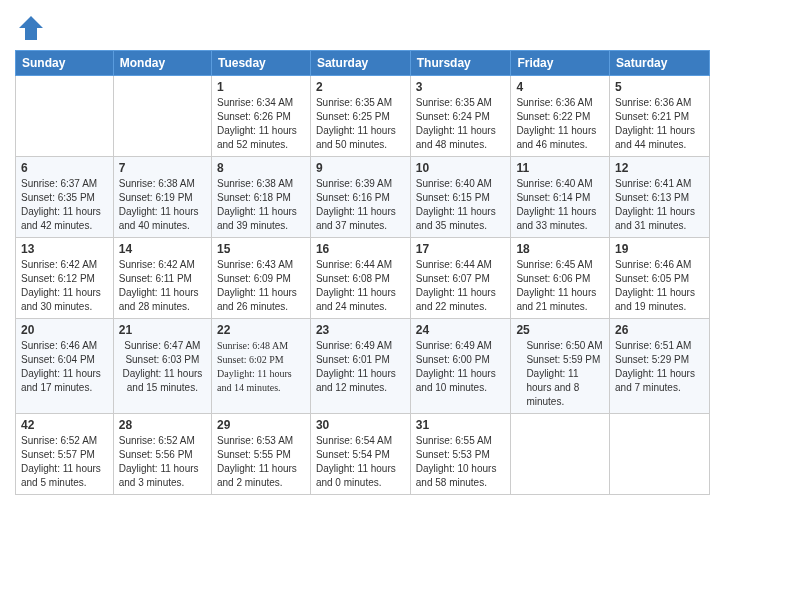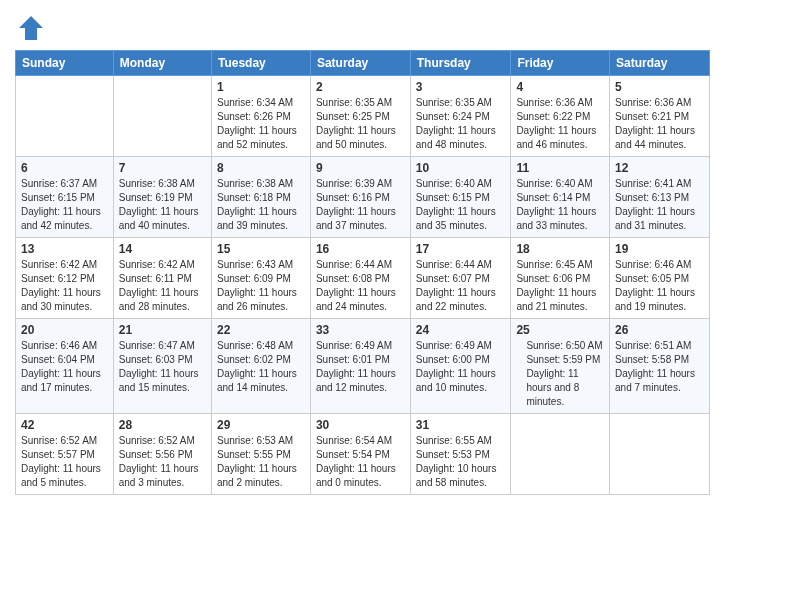--- a/index.html
+++ b/index.html
@@ -159,21 +159,21 @@
             <span class="day-num">5</span>
             <div class="day-detail" style="white-space: pre-line;">Sunrise: 6:36 AM
 Sunset: 6:21 PM
 Daylight: 11 hours and 44 minutes.</div>
           </td>
         </tr>
         <tr>
           <td>
             <span class="day-num">6</span>
             <div class="day-detail" style="white-space: pre-line;">Sunrise: 6:37 AM
-Sunset: 6:15 PM
+Sunset: 6:35 PM
 Daylight: 11 hours and 42 minutes.</div>
           </td>
           <td>
             <span class="day-num">7</span>
             <div class="day-detail" style="white-space: pre-line;">Sunrise: 6:38 AM
 Sunset: 6:19 PM
 Daylight: 11 hours and 40 minutes.</div>
           </td>
           <td>
             <span class="day-num">8</span>
@@ -252,52 +252,52 @@
         </tr>
         <tr>
           <td>
             <span class="day-num">20</span>
             <div class="day-detail" style="white-space: pre-line;">Sunrise: 6:46 AM
 Sunset: 6:04 PM
 Daylight: 11 hours and 17 minutes.</div>
           </td>
           <td>
             <span class="day-num">21</span>
-            <div class="day-detail" style="white-space: pre-line;">Sunrise: 6:47 AM
+            <div class="day-detail" style="white-space: pre-line; text-align: center;">Sunrise: 6:47 AM
 Sunset: 6:03 PM
 Daylight: 11 hours and 15 minutes.</div>
           </td>
           <td>
             <span class="day-num">22</span>
-            <div class="day-detail" style="white-space: pre-line;">Sunrise: 6:48 AM
+            <div class="day-detail" style="white-space: pre-line; font-family: Liberation Serif, serif;">Sunrise: 6:48 AM
 Sunset: 6:02 PM
 Daylight: 11 hours and 14 minutes.</div>
           </td>
           <td>
-            <span class="day-num">33</span>
+            <span class="day-num">23</span>
             <div class="day-detail" style="white-space: pre-line;">Sunrise: 6:49 AM
 Sunset: 6:01 PM
 Daylight: 11 hours and 12 minutes.</div>
           </td>
           <td>
             <span class="day-num">24</span>
             <div class="day-detail" style="white-space: pre-line;">Sunrise: 6:49 AM
 Sunset: 6:00 PM
 Daylight: 11 hours and 10 minutes.</div>
           </td>
           <td>
             <span class="day-num">25</span>
             <div class="day-detail" style="white-space: pre-line; margin-left: 10px;">Sunrise: 6:50 AM
 Sunset: 5:59 PM
 Daylight: 11 hours and 8 minutes.</div>
           </td>
           <td>
             <span class="day-num">26</span>
             <div class="day-detail" style="white-space: pre-line;">Sunrise: 6:51 AM
-Sunset: 5:58 PM
+Sunset: 5:29 PM
 Daylight: 11 hours and 7 minutes.</div>
           </td>
         </tr>
         <tr>
           <td>
             <span class="day-num">42</span>
             <div class="day-detail" style="white-space: pre-line;">Sunrise: 6:52 AM
 Sunset: 5:57 PM
 Daylight: 11 hours and 5 minutes.</div>
           </td>

